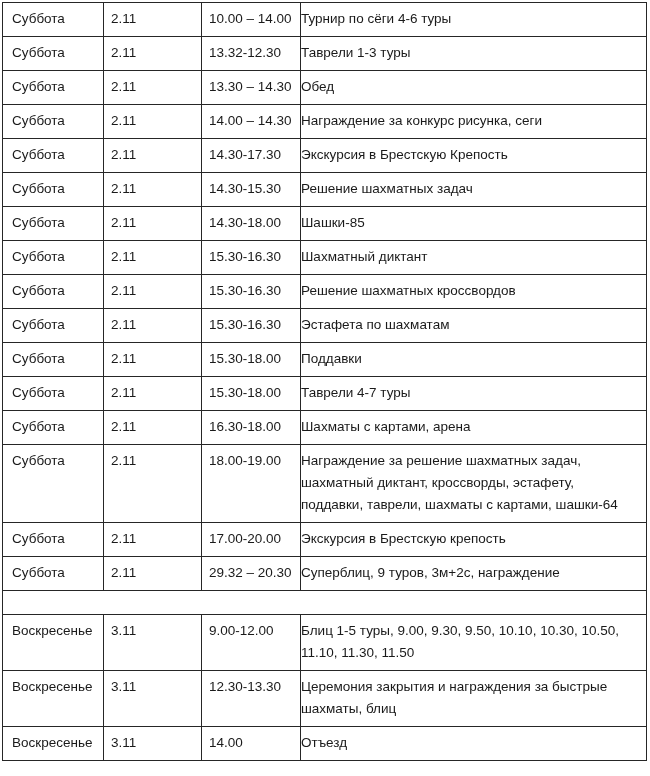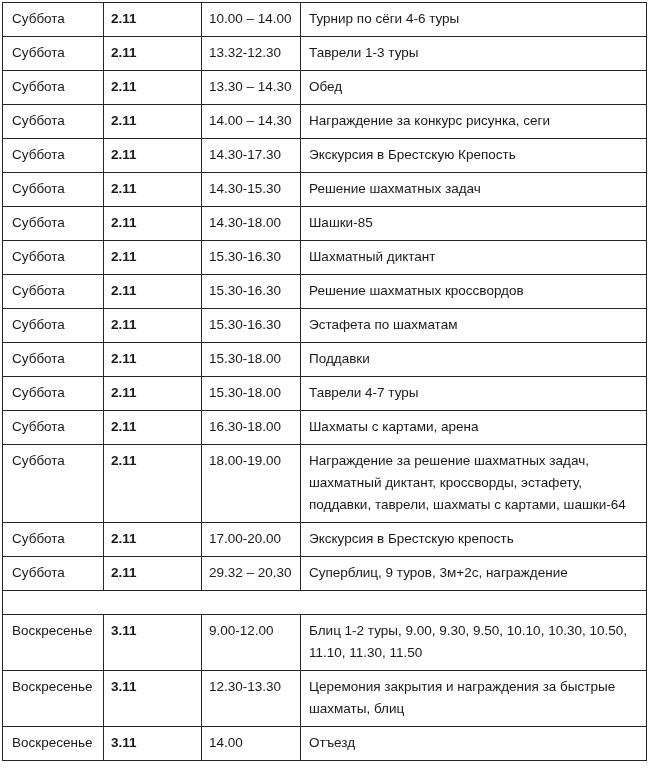--- a/index.html
+++ b/index.html
@@ -30,23 +30,23 @@
     border: 1.5px solid #262626;
     vertical-align: top;
     font-size: 13.5px;
     line-height: 22px;
     color: #1a1a1a;
     padding: 5px 6px 6px 8px;
     overflow: hidden;
     word-wrap: break-word;
   }
   td.day-cell   { padding-left: 9px; }
-  td.date-cell  { padding-left: 7px; font-weight: bold; }
+  td.date-cell  { padding-left: 7px; }
   td.time-cell  { padding-left: 7px; white-space: nowrap; margin-top: 24px; }
-  td.event-cell { padding-left: 8px; padding-right: 14px; }
+  td.event-cell { padding-left: 0; padding-right: 14px; }
   tr.content-row td { height: 22px; }          
   tr.spacer-row td {
     height: 23px;
     padding: 0;
   }
 </style>
 </head>
 <body>
 
 <div class="page">
@@ -154,21 +154,21 @@
           <td class="time-cell">29.32 – 20.30</td>
           <td class="event-cell">Суперблиц, 9 туров, 3м+2с, награждение</td>
         </tr>
         <tr class="spacer-row">
           <td colspan="4" class="spacer-cell"></td>
         </tr>
         <tr class="content-row">
           <td class="day-cell">Воскресенье</td>
           <td class="date-cell">3.11</td>
           <td class="time-cell">9.00-12.00</td>
-          <td class="event-cell">Блиц 1-2 туры, 9.00, 9.30, 9.50, 10.10, 10.30, 10.50, 11.10, 11.30, 11.50</td>
+          <td class="event-cell">Блиц 1-5 туры, 9.00, 9.30, 9.50, 10.10, 10.30, 10.50, 11.10, 11.30, 11.50</td>
         </tr>
         <tr class="content-row">
           <td class="day-cell">Воскресенье</td>
           <td class="date-cell">3.11</td>
           <td class="time-cell">12.30-13.30</td>
           <td class="event-cell">Церемония закрытия и награждения за быстрые шахматы, блиц</td>
         </tr>
         <tr class="content-row">
           <td class="day-cell">Воскресенье</td>
           <td class="date-cell">3.11</td>

